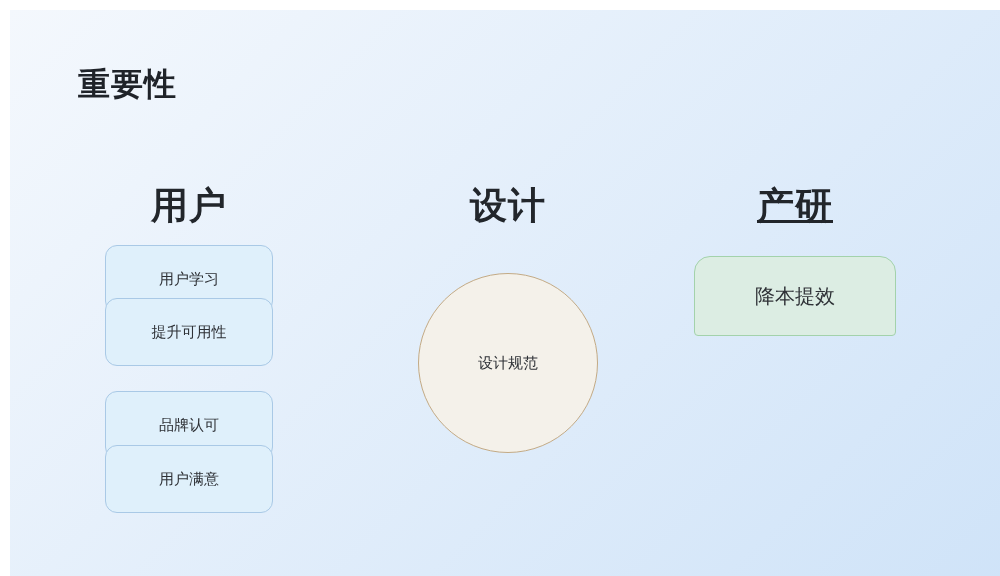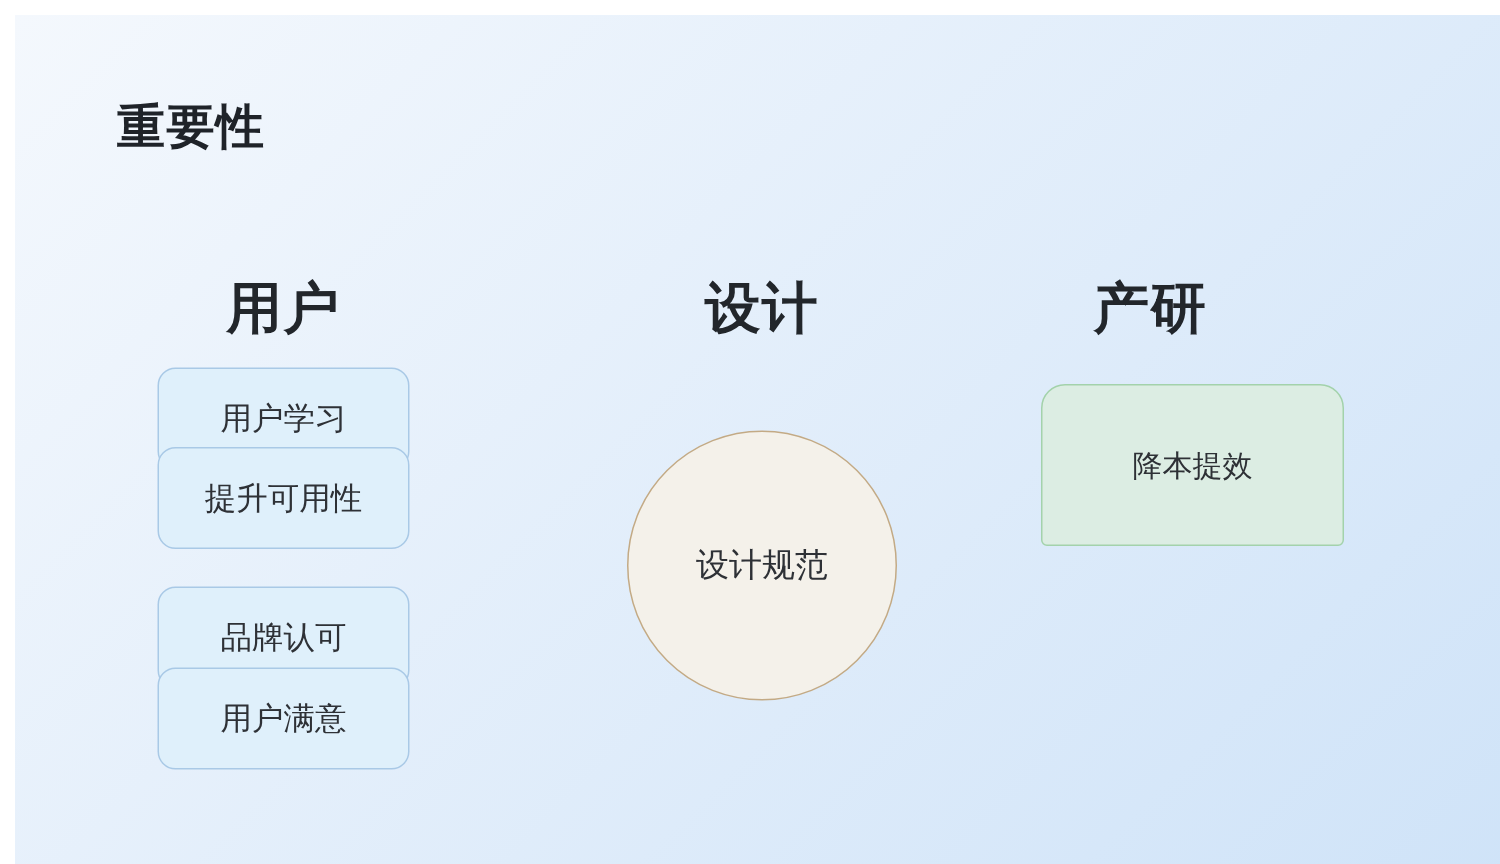--- a/index.html
+++ b/index.html
@@ -39,62 +39,62 @@
     position: absolute;
     top: 166px;
     font-size: 37px;
     font-weight: 700;
     text-align: center;
     color: #22262b;
     letter-spacing: 1px;
   }
   .col-header.c1 { left: 95px;  width: 168px; }
   .col-header.c2 { left: 408px; width: 180px; }
-  .col-header.c3 { left: 656px; width: 202px; }
+  .col-header.c3 { left: 684px; width: 202px; text-decoration: underline; }
 
   .pill {
     position: absolute;
     left: 95px;
     width: 168px;
     height: 68px;
     background: var(--blue-box-fill);
     border: 1px solid var(--blue-box-border);
     border-radius: 12px;
     display: flex;
     align-items: center;
     justify-content: center;
-    font-size: 21px;
+    font-size: 15px;
     color: #2e3136;
   }
   .pill.p1 { top: 235px; }
   .pill.p2 { top: 288px; }
   .pill.p3 { top: 353px; margin-top: 28px; }
   .pill.p4 { top: 435px; }
 
   .design-circle {
     position: absolute;
     left: 408px;
-    top: 277px;
+    top: 263px;
     width: 180px;
     height: 180px;
     border-radius: 50%;
     background: var(--circle-fill);
     border: 1px solid var(--circle-border);
     display: flex;
     align-items: center;
     justify-content: center;
-    font-size: 22px;
+    font-size: 15px;
     color: #2e3136;
   }
 
   .green-box {
     position: absolute;
     left: 684px;
     width: 202px;
-    height: 108px;
+    height: 80px;
     background: var(--green-box-fill);
     border: 1px solid var(--green-box-border);
     display: flex;
     align-items: center;
     justify-content: center;
     font-size: 20px;
     color: #2e3136;
   }
   .green-box.g1 { top: 246px; border-radius: 16px 16px 4px 4px; }
   .green-box.g2 { top: 368px; border-radius: 6px 6px 16px 16px; }

